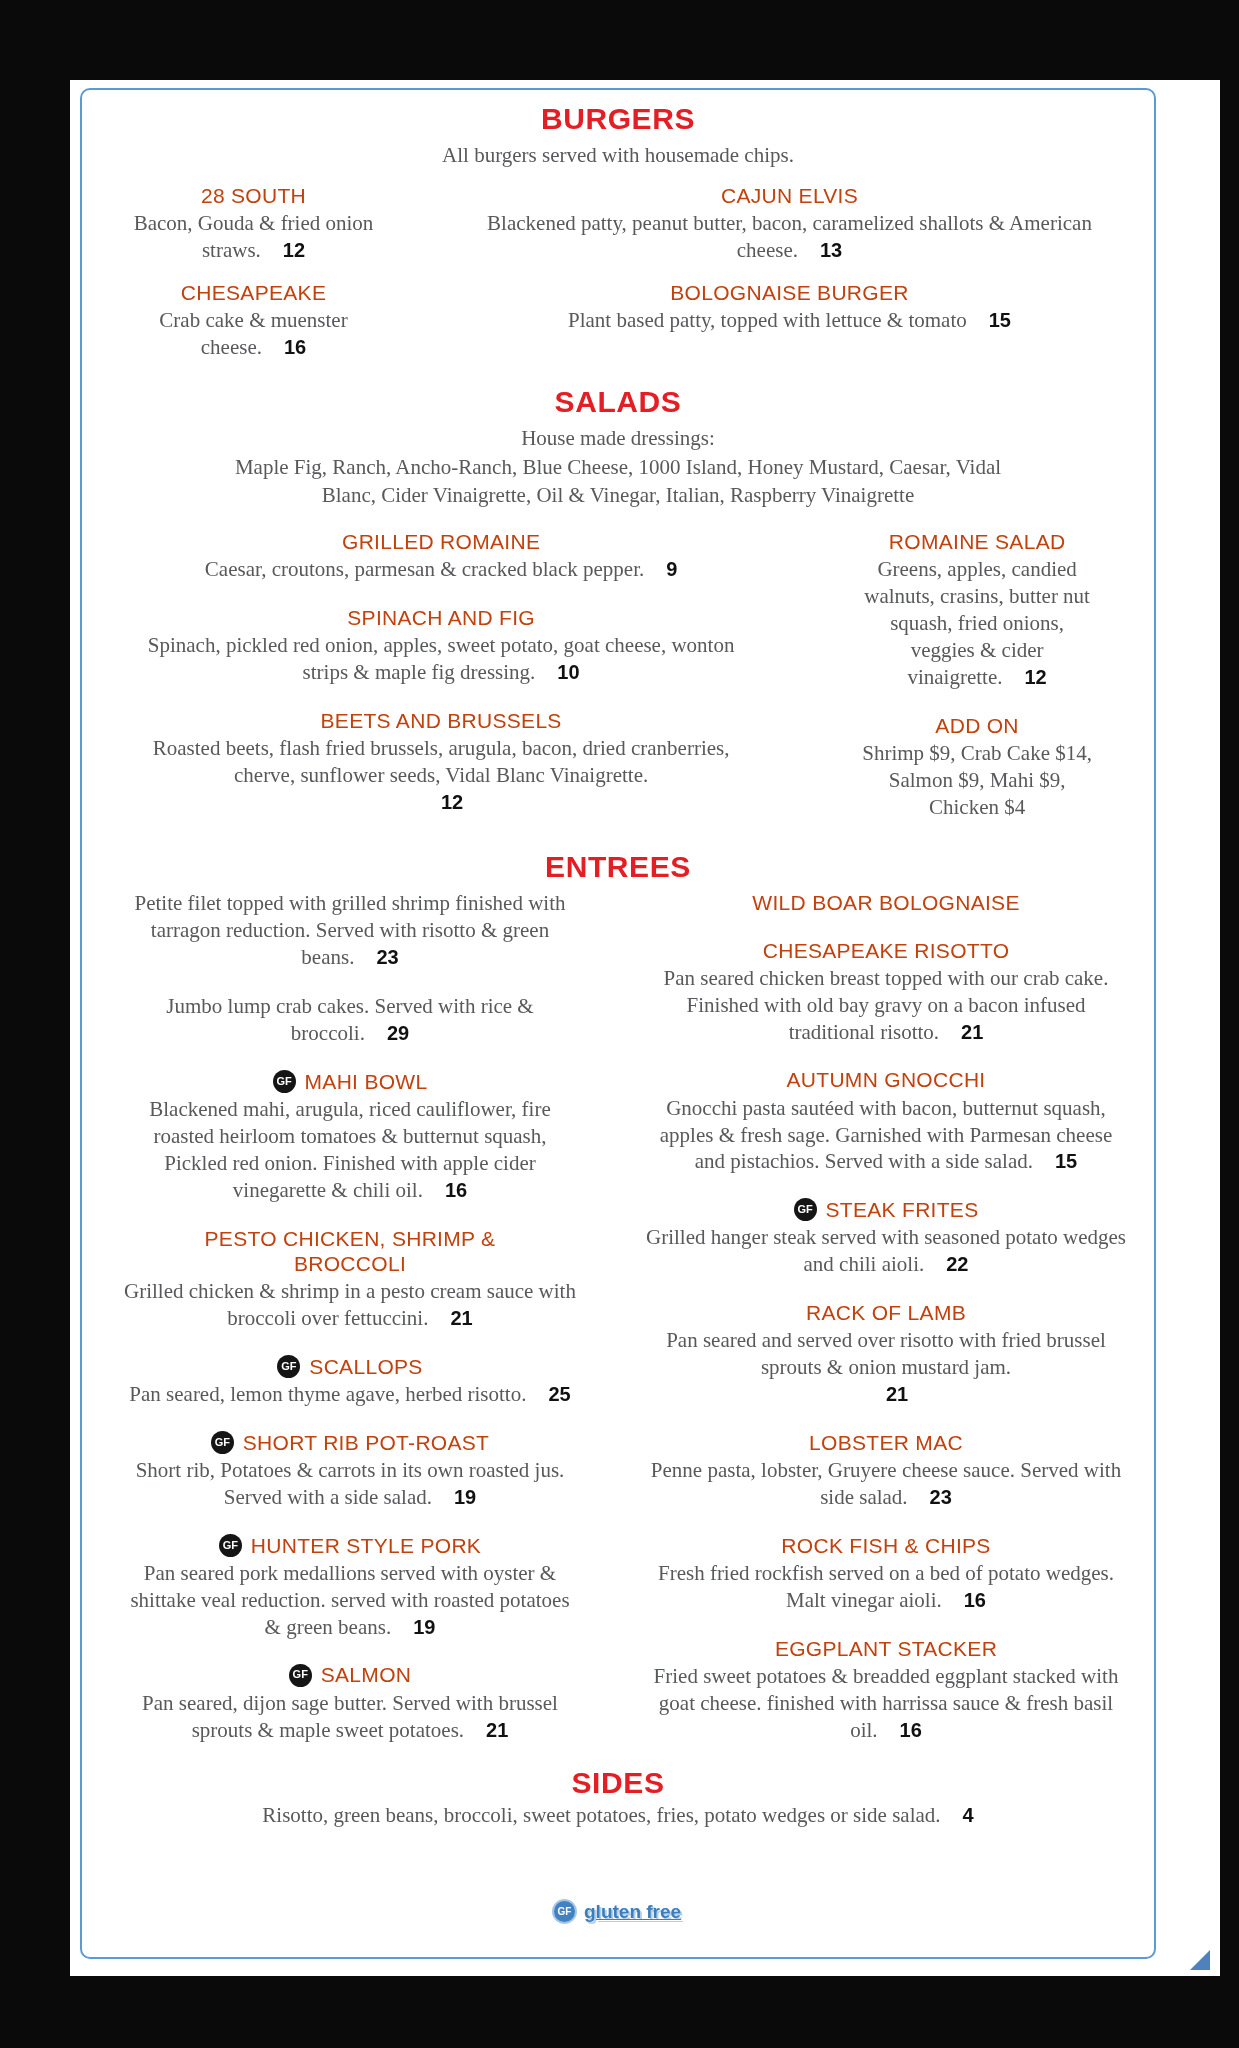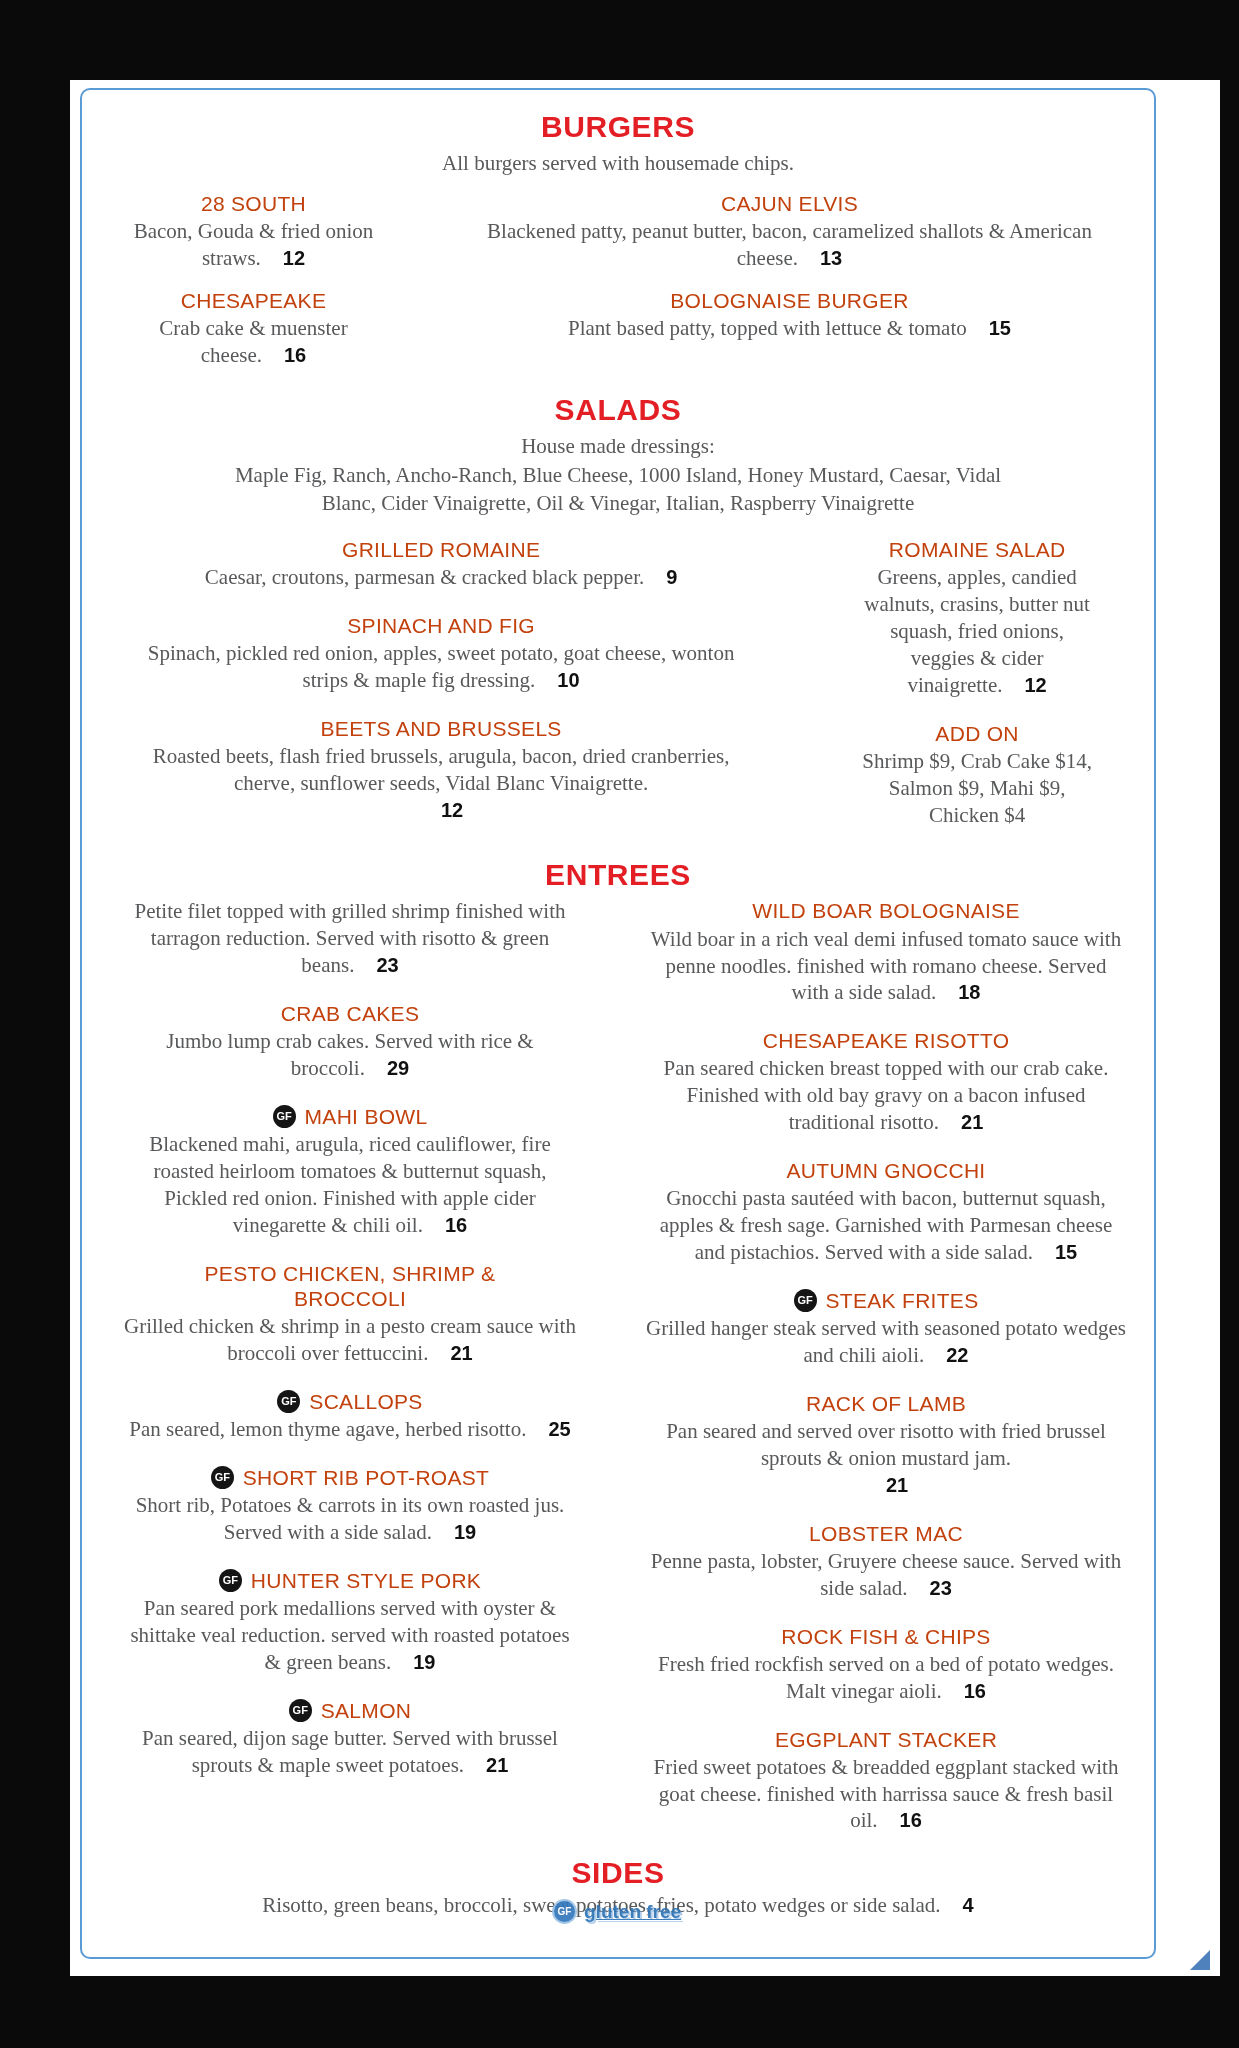--- a/index.html
+++ b/index.html
@@ -11,21 +11,21 @@
   }
   .page{
     position:absolute;left:70px;top:80px;width:1150px;height:1896px;
     background:#ffffff;
   }
   .menu-card{
     position:absolute;left:80px;top:88px;width:1076px;height:1871px;
     box-sizing:border-box;
     background:#ffffff;
     border:2px solid #5b9bd5;border-radius:10px;
-    padding-top:12px;
+    padding-top:4px;
     overflow:hidden;
     text-align:center;
   }
   .sec-title{
     font-size:30px;font-weight:800;letter-spacing:.6px;
     color:#e31e24;margin:8px 0 6px 0;
   }
   .subtitle,.dressings,.sides-line{
     font-family:"Liberation Serif",serif;
     color:#58595b;font-size:21px;line-height:1.3;
@@ -157,21 +157,20 @@
   </div>
 
   <div>
     <div class="sec-title">ENTREES</div>
     <div class="grid-entrees">
       <div>
         <div class="item">
           <div class="idesc desc-block wL"><span>Petite filet topped with grilled shrimp finished with tarragon reduction. Served with risotto &amp; green beans.</span><span class="price">23</span></div>
         </div>
         <div class="item">
-          <div class="iname-line"><span class="iname">CRAB CAKES</span></div>
           <div class="idesc desc-block wL"><span>Jumbo lump crab cakes. Served with rice &amp; broccoli.</span><span class="price">29</span></div>
         </div>
         <div class="item">
           <div class="iname-line"><span class="gf">GF</span><span class="iname">MAHI BOWL</span></div>
           <div class="idesc desc-block wL"><span>Blackened mahi, arugula, riced cauliflower, fire roasted heirloom tomatoes &amp; butternut squash, Pickled red onion. Finished with apple cider vinegarette &amp; chili oil.</span><span class="price">16</span></div>
         </div>
         <div class="item">
           <div class="iname-line"><span class="iname">PESTO CHICKEN, SHRIMP &amp;
 BROCCOLI</span></div>
           <div class="idesc desc-block wL"><span>Grilled chicken &amp; shrimp in a pesto cream sauce with broccoli over fettuccini.</span><span class="price">21</span></div>
@@ -189,21 +188,20 @@
           <div class="idesc desc-block wL"><span>Pan seared pork medallions served with oyster &amp; shittake veal reduction. served with roasted potatoes &amp; green beans.</span><span class="price">19</span></div>
         </div>
         <div class="item">
           <div class="iname-line"><span class="gf">GF</span><span class="iname">SALMON</span></div>
           <div class="idesc desc-block wL"><span>Pan seared, dijon sage butter.  Served with brussel sprouts &amp; maple sweet potatoes.</span><span class="price">21</span></div>
         </div>
       </div>
       <div>
         <div class="item">
           <div class="iname-line"><span class="iname">WILD BOAR BOLOGNAISE</span></div>
-          <div class="idesc desc-block wR"><span>Wild boar in a rich veal demi infused tomato sauce with penne noodles. finished with romano cheese. Served with a side salad.</span><span class="price">18</span></div>
         </div>
         <div class="item">
           <div class="iname-line"><span class="iname">CHESAPEAKE RISOTTO</span></div>
           <div class="idesc desc-block wR"><span>Pan seared chicken breast topped with our crab cake. Finished with old bay gravy on a bacon infused traditional risotto.</span><span class="price">21</span></div>
         </div>
         <div class="item">
           <div class="iname-line"><span class="iname">AUTUMN GNOCCHI</span></div>
           <div class="idesc desc-block wR"><span>Gnocchi pasta sautéed with bacon, butternut squash, apples &amp; fresh sage. Garnished with Parmesan cheese and pistachios. Served with a side salad.</span><span class="price">15</span></div>
         </div>
         <div class="item">

